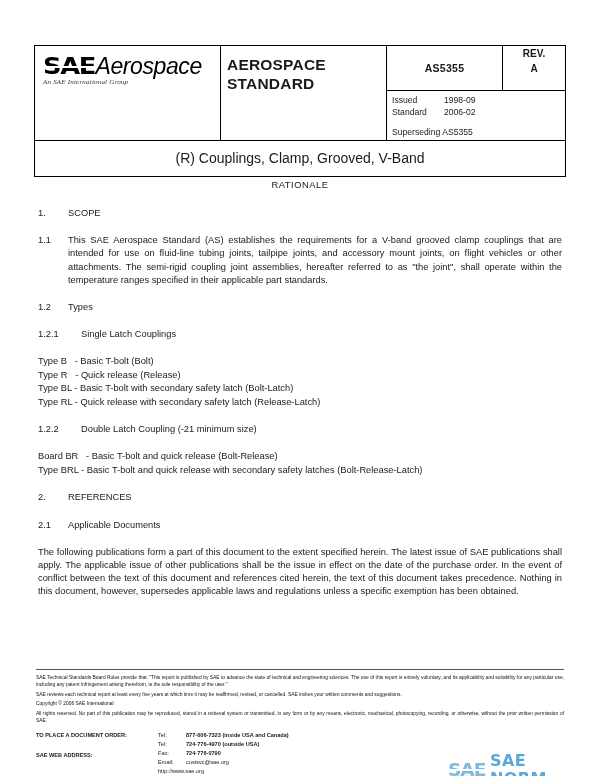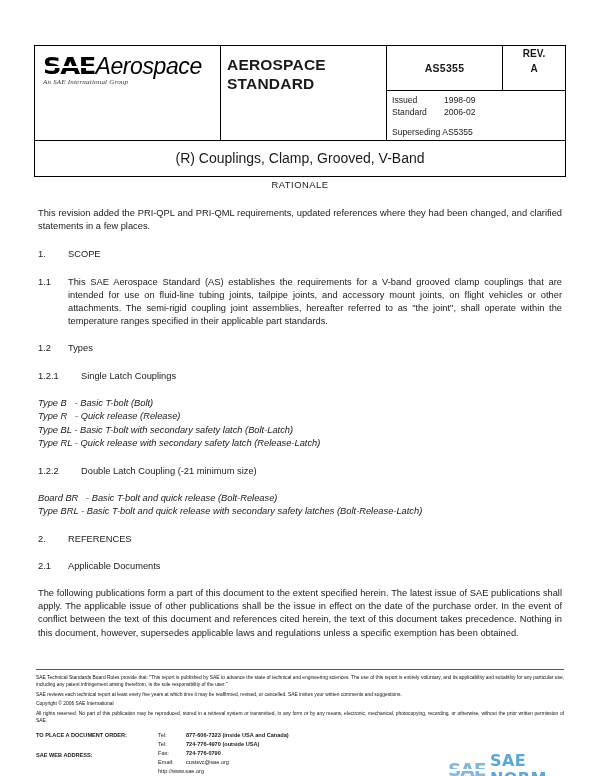--- a/index.html
+++ b/index.html
@@ -178,21 +178,21 @@
   .sec-body {
     flex: 1;
     text-align: justify;
   }
   .sec-head { font-size: 9.3px; }
   .type-list {
     font-size: 9.3px;
     line-height: 1.45;
     margin: 0 0 14px 0;
   }
-  .type-list div { white-space: pre; font-style: italic; }
+  .type-list div { white-space: pre; }
 
   
   .footer {
     position: absolute;
     left: 36px;
     top: 656px;
     width: 528px;
   }
   .footer hr {
     border: none;
@@ -320,21 +320,20 @@
       </div>
     </div>
 
     <div class="hdr-bottom">(R) Couplings, Clamp, Grooved, V-Band</div>
   </div>
 
   <div class="body-area">
 
     <div class="rationale-head">RATIONALE</div>
 
-    <p class="para">This revision added the PRI-QPL and PRI-QML requirements, updated references where they had been changed, and clarified statements in a few places.</p>
 
     <div class="sec">
       <span class="sec-num">1.</span>
       <span class="sec-body sec-head">SCOPE</span>
     </div>
 
     <div class="sec">
       <span class="sec-num">1.1</span>
       <span class="sec-body">This SAE Aerospace Standard (AS) establishes the requirements for a V-band grooved clamp couplings that are intended for use on fluid-line tubing joints, tailpipe joints, and accessory mount joints, on flight vehicles or other attachments.  The semi-rigid coupling joint assemblies, hereafter referred to as "the joint", shall operate within the temperature ranges specified in their applicable part standards.</span>
     </div>

